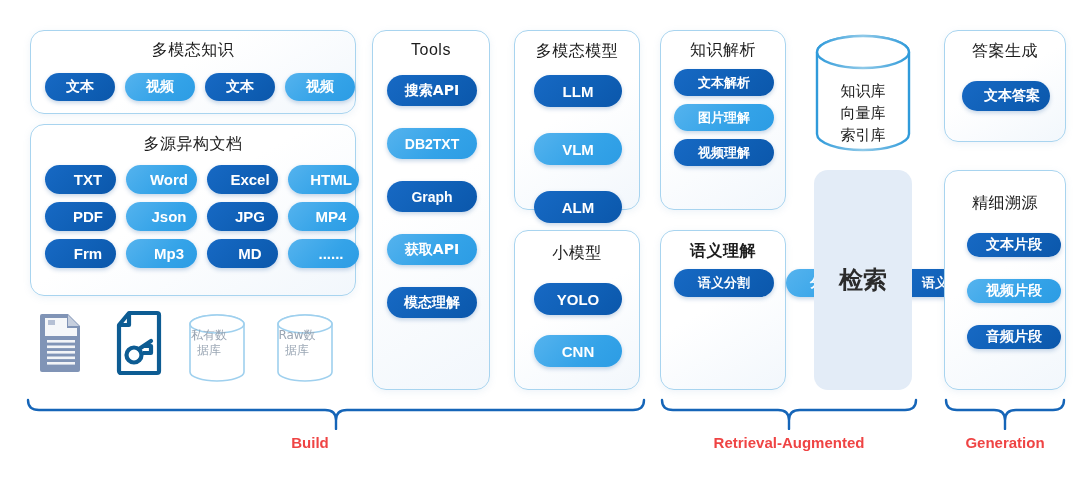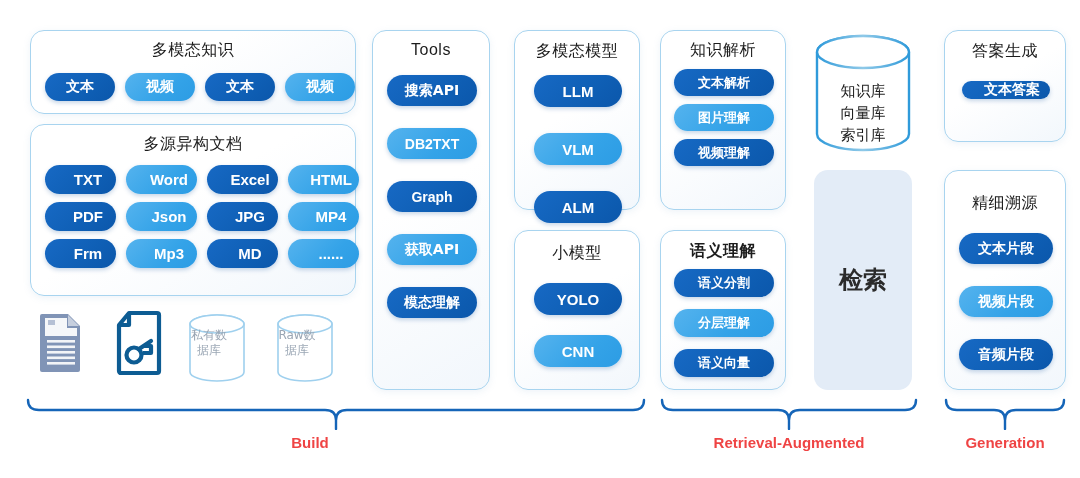--- a/index.html
+++ b/index.html
@@ -89,21 +89,21 @@
   .small-list .pill{width:88px;height:32px;font-size:15px;}
 
   
   #c-kp{left:660px;top:30px;width:126px;height:180px;}
   #c-kp .card-title{margin-top:9px;}
   .kp-list{position:absolute;left:13px;top:38px;display:flex;flex-direction:column;gap:8px;}
   .kp-list .pill{width:100px;height:27px;font-size:13px;}
 
   #c-sem{left:660px;top:230px;width:126px;height:160px;}
   #c-sem .card-title{margin-top:10px;font-weight:bold;}
-  .sem-list{position:absolute;left:13px;top:38px;display:flex;flex-direction:column;gap:12px;}
+  .sem-list{position:absolute;left:13px;top:38px;display:flex;flex-direction:row;gap:12px;}
   .sem-list .pill{width:100px;height:28px;font-size:13px;}
 
   
   #kb-cyl{position:absolute;left:812px;top:32px;width:102px;height:122px;}
   #kb-text{
     position:absolute;left:812px;top:80px;width:102px;
     text-align:center;color:#1c1c1c;font-size:15px;line-height:22px;
     font-family:"DejaVu Sans","Liberation Sans",sans-serif;
   }
 
@@ -115,26 +115,26 @@
   }
   #c-retr span{
     font-size:24px;font-weight:bold;color:#2b2b2b;
     font-family:"DejaVu Sans","Liberation Sans",sans-serif;
   }
 
   
   #c-ans{left:944px;top:30px;width:122px;height:112px;}
   #c-ans .card-title{margin-top:10px;}
   .ans-list{position:absolute;left:17px;top:50px;}
-  .ans-list .pill{width:88px;height:18px;font-size:14px;padding-left:12px;}
+  .ans-list .pill{width:88px;height:30px;font-size:14px;padding-left:12px;}
 
   #c-trace{left:944px;top:170px;width:122px;height:220px;}
   #c-trace .card-title{margin-top:22px;}
   .trace-list{position:absolute;left:14px;top:62px;display:flex;flex-direction:column;gap:22px;}
-  .trace-list .pill{width:94px;height:31px;font-size:14px;}
+  .trace-list .pill{width:94px;height:24px;font-size:14px;margin-left:8px;}
 
   
   .brace{position:absolute;}
   .brace-label{
     position:absolute;text-align:center;
     color:#ef4444;font-weight:bold;font-size:15px;white-space:nowrap;
   }
 </style>
 </head>
 <body>

